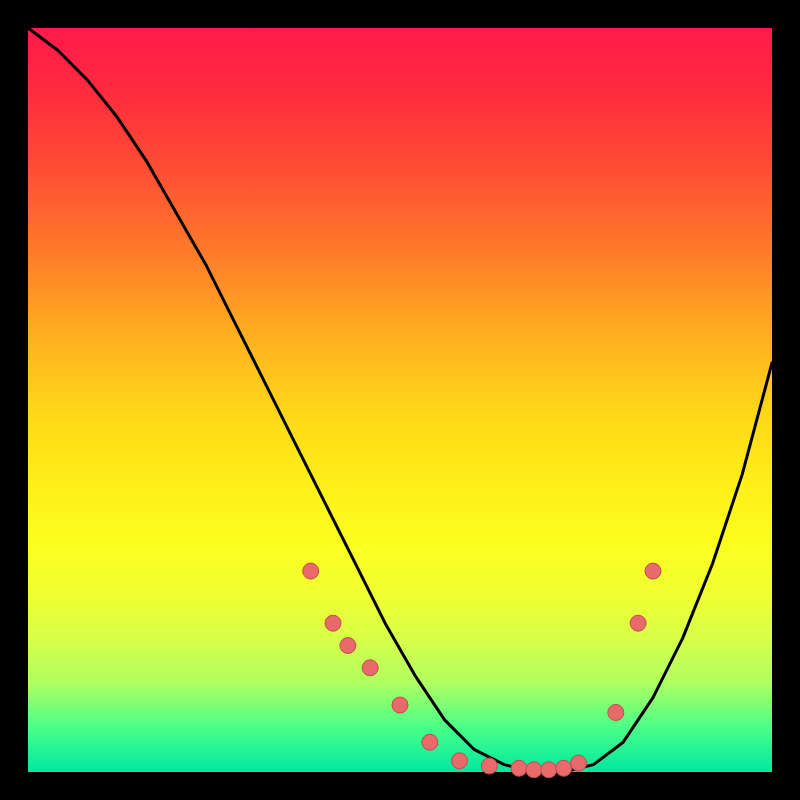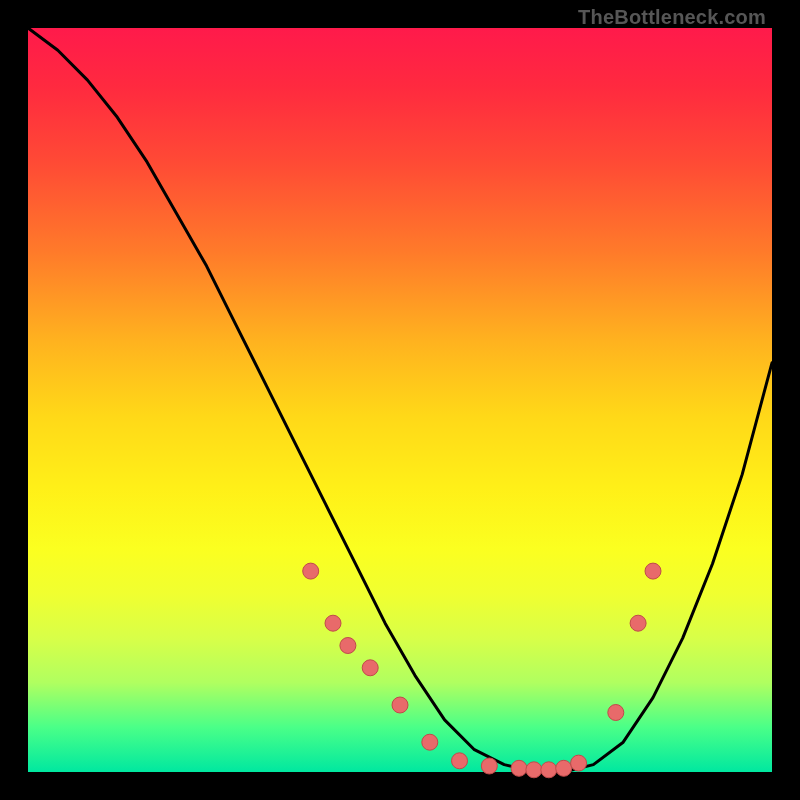--- a/index.html
+++ b/index.html
@@ -36,21 +36,20 @@
     color: #565656;
     letter-spacing: 0.2px;
   }
   svg.overlay { position: absolute; left: 0; top: 0; }
 </style>
 </head>
 <body>
 
 <div class="frame">
   <div class="plot-area"></div>
-  <div class="watermark">TheBottleneck.com</div>
   <svg class="overlay" width="800" height="800">
     <g id="curve-layer">
         <path d="M28.0 28.0 L57.8 50.3 L87.5 80.1 L117.3 117.3 L147.0 161.9 L176.8 214.0 L206.6 266.1 L236.3 325.6 L266.1 385.1 L295.8 444.6 L325.6 504.2 L355.4 563.7 L385.1 623.2 L414.9 675.3 L444.6 719.9 L474.4 749.7 L504.2 764.6 L533.9 772.0 L563.7 772.0 L593.4 764.6 L623.2 742.2 L653.0 697.6 L682.7 638.1 L712.5 563.7 L742.2 474.4 L772.0 362.8 " fill="none" stroke="#000000" stroke-width="3" stroke-linecap="round" stroke-linejoin="round"></path>
       </g>
     <g id="marker-layer">
         <circle cx="310.7" cy="571.1" r="8" fill="#e86a6a" stroke="#c04a4a" stroke-width="1"></circle>
         <circle cx="333.0" cy="623.2" r="8" fill="#e86a6a" stroke="#c04a4a" stroke-width="1"></circle>
         <circle cx="347.9" cy="645.5" r="8" fill="#e86a6a" stroke="#c04a4a" stroke-width="1"></circle>
         <circle cx="370.2" cy="667.8" r="8" fill="#e86a6a" stroke="#c04a4a" stroke-width="1"></circle>
         <circle cx="400.0" cy="705.0" r="8" fill="#e86a6a" stroke="#c04a4a" stroke-width="1"></circle>

